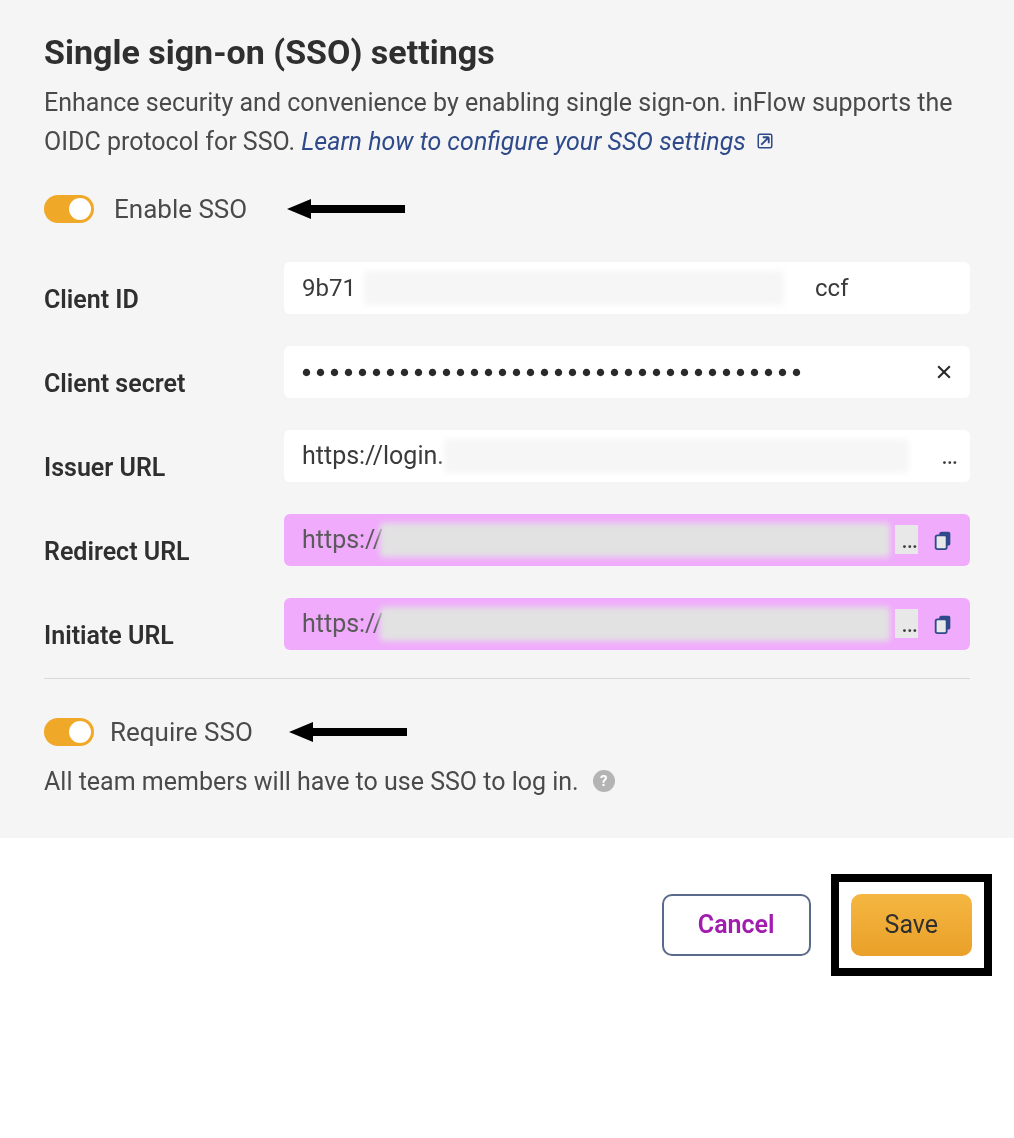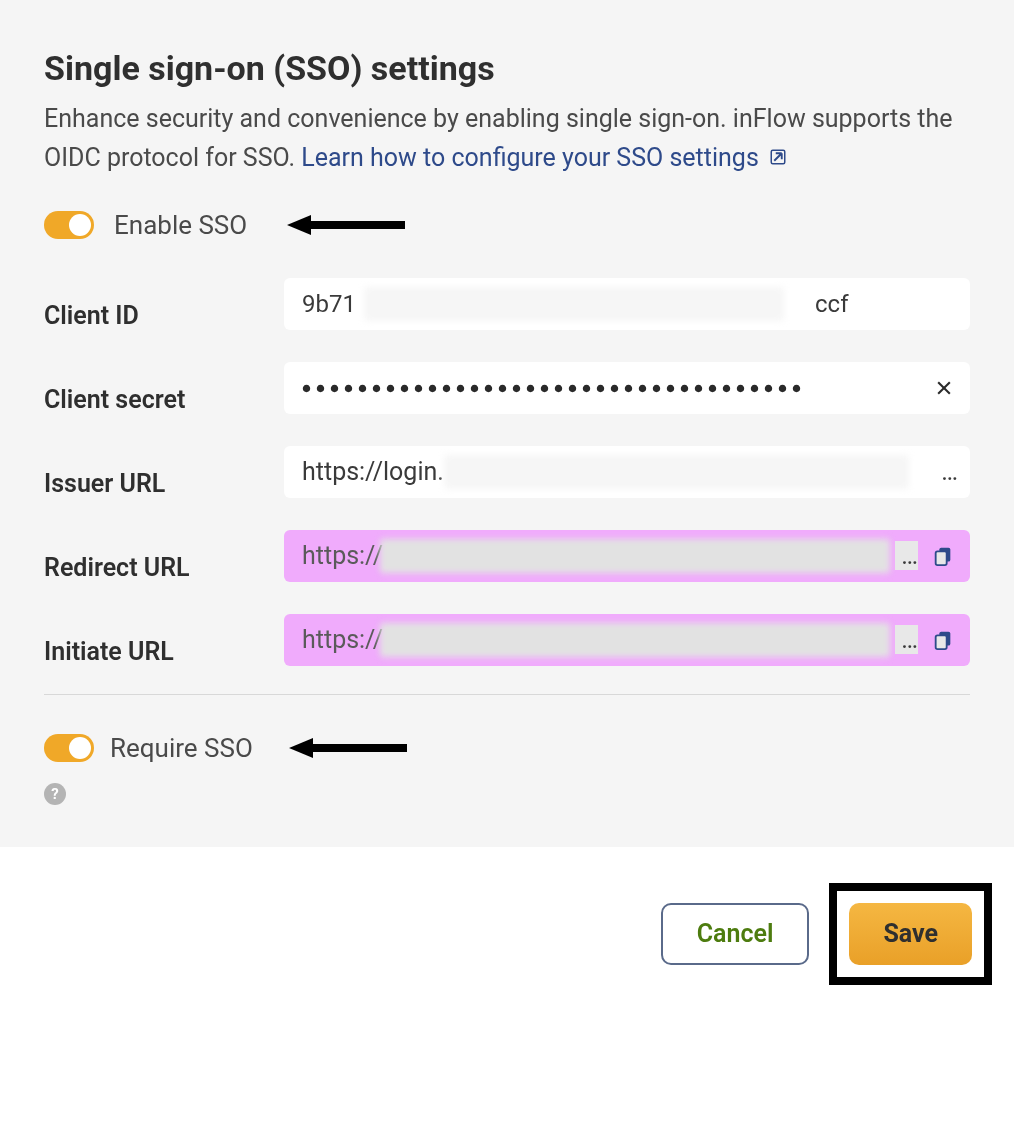--- a/index.html
+++ b/index.html
@@ -7,37 +7,38 @@
       padding: 0;
       box-sizing: border-box;
     }
     body {
       font-family: -apple-system, BlinkMacSystemFont, 'Segoe UI', Roboto, 'Lato', sans-serif;
       background: #ffffff;
       width: 1014px;
     }
     .settings-panel {
       background: #f5f5f5;
-      padding: 48px 44px 42px 44px;
+      padding: 32px 44px 42px 44px;
     }
     .page-title {
       font-size: 34px;
       font-weight: 700;
       color: #2f2f2f;
       margin-bottom: 12px;
     }
     .description {
       font-size: 25px;
       color: #4a4a4a;
       line-height: 1.55;
       margin-bottom: 32px;
     }
     .link {
       color: #2e4a8a;
       text-decoration: none;
+      font-style: italic;
     }
     .ext-icon {
       display: inline-block;
       width: 18px;
       height: 18px;
       margin-left: 4px;
       vertical-align: baseline;
     }
     .toggle-row {
       display: flex;
@@ -210,36 +211,36 @@
       gap: 20px;
     }
     .btn-cancel {
       height: 62px;
       padding: 0 34px;
       background: #ffffff;
       border: 2px solid #5a6a8a;
       border-radius: 10px;
       font-size: 25px;
       font-weight: 600;
-      color: #4d7c0f;
+      color: #a21caf;
       cursor: pointer;
       font-family: inherit;
     }
     .save-wrap {
       border: 8px solid #000000;
       padding: 12px;
     }
     .btn-save {
       height: 62px;
       padding: 2px 34px;
       background: linear-gradient(#f5b742, #e9a028);
       border: none;
       border-radius: 10px;
       font-size: 25px;
-      font-weight: 700;
+      font-weight: 400;
       color: #2f2f2f;
       cursor: pointer;
       font-family: inherit;
     }
     .blur-overlay {
       position: absolute;
       background: #f6f6f6;
       border-radius: 3px;
       filter: blur(3px);
       pointer-events: none;
@@ -340,20 +341,21 @@
       <div class="toggle-knob"></div>
     </div>
     <span class="toggle-label">Require SSO</span>
     <svg class="arrow-annotation" width="120" height="24" viewBox="0 0 120 24">
       <line x1="20" y1="12" x2="118" y2="12" stroke="#000" stroke-width="8"></line>
       <polygon points="0,12 24,2 24,22" fill="#000"></polygon>
     </svg>
   </div>
 
   <div class="help-text">
+    <span>All team members will have to use SSO to log in.</span>
     <span class="help-icon">?</span>
   </div>
 </div>
 
 <div class="footer">
   <button class="btn-cancel">Cancel</button>
   <div class="save-wrap">
     <button class="btn-save">Save</button>
   </div>
 </div>

